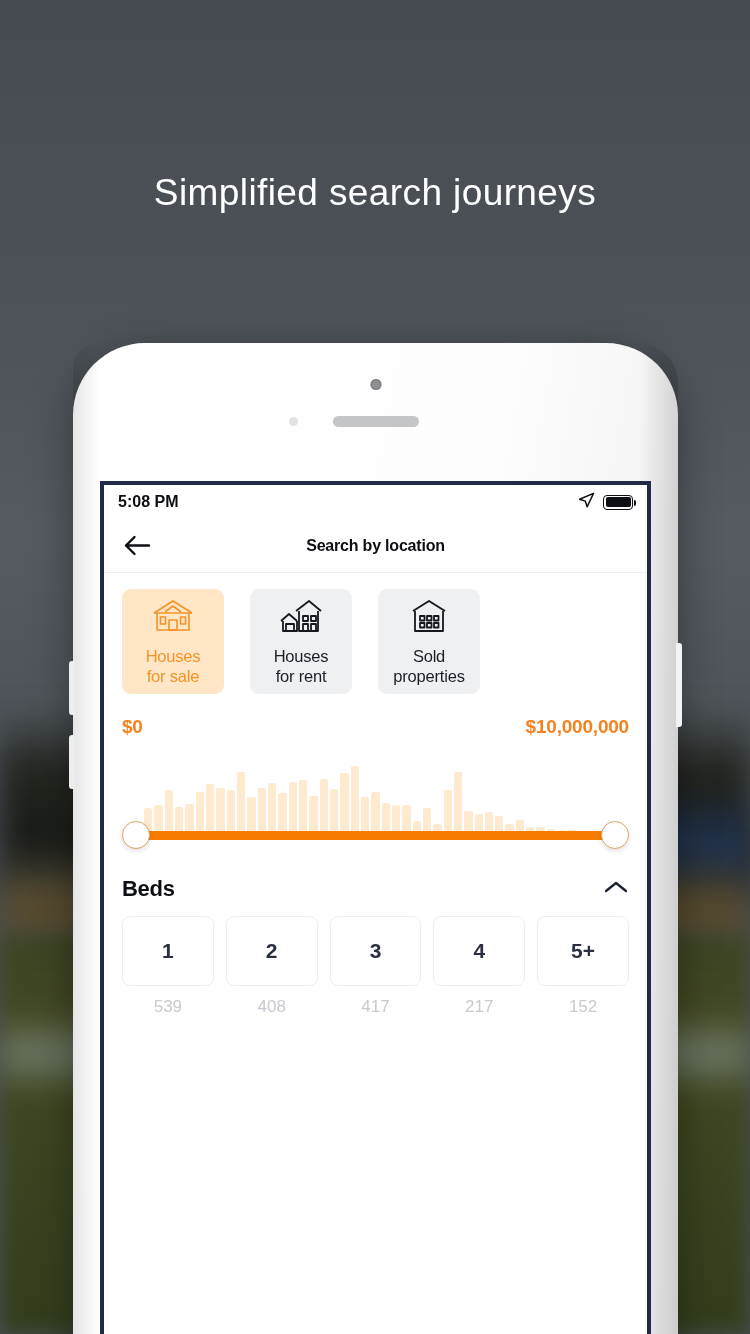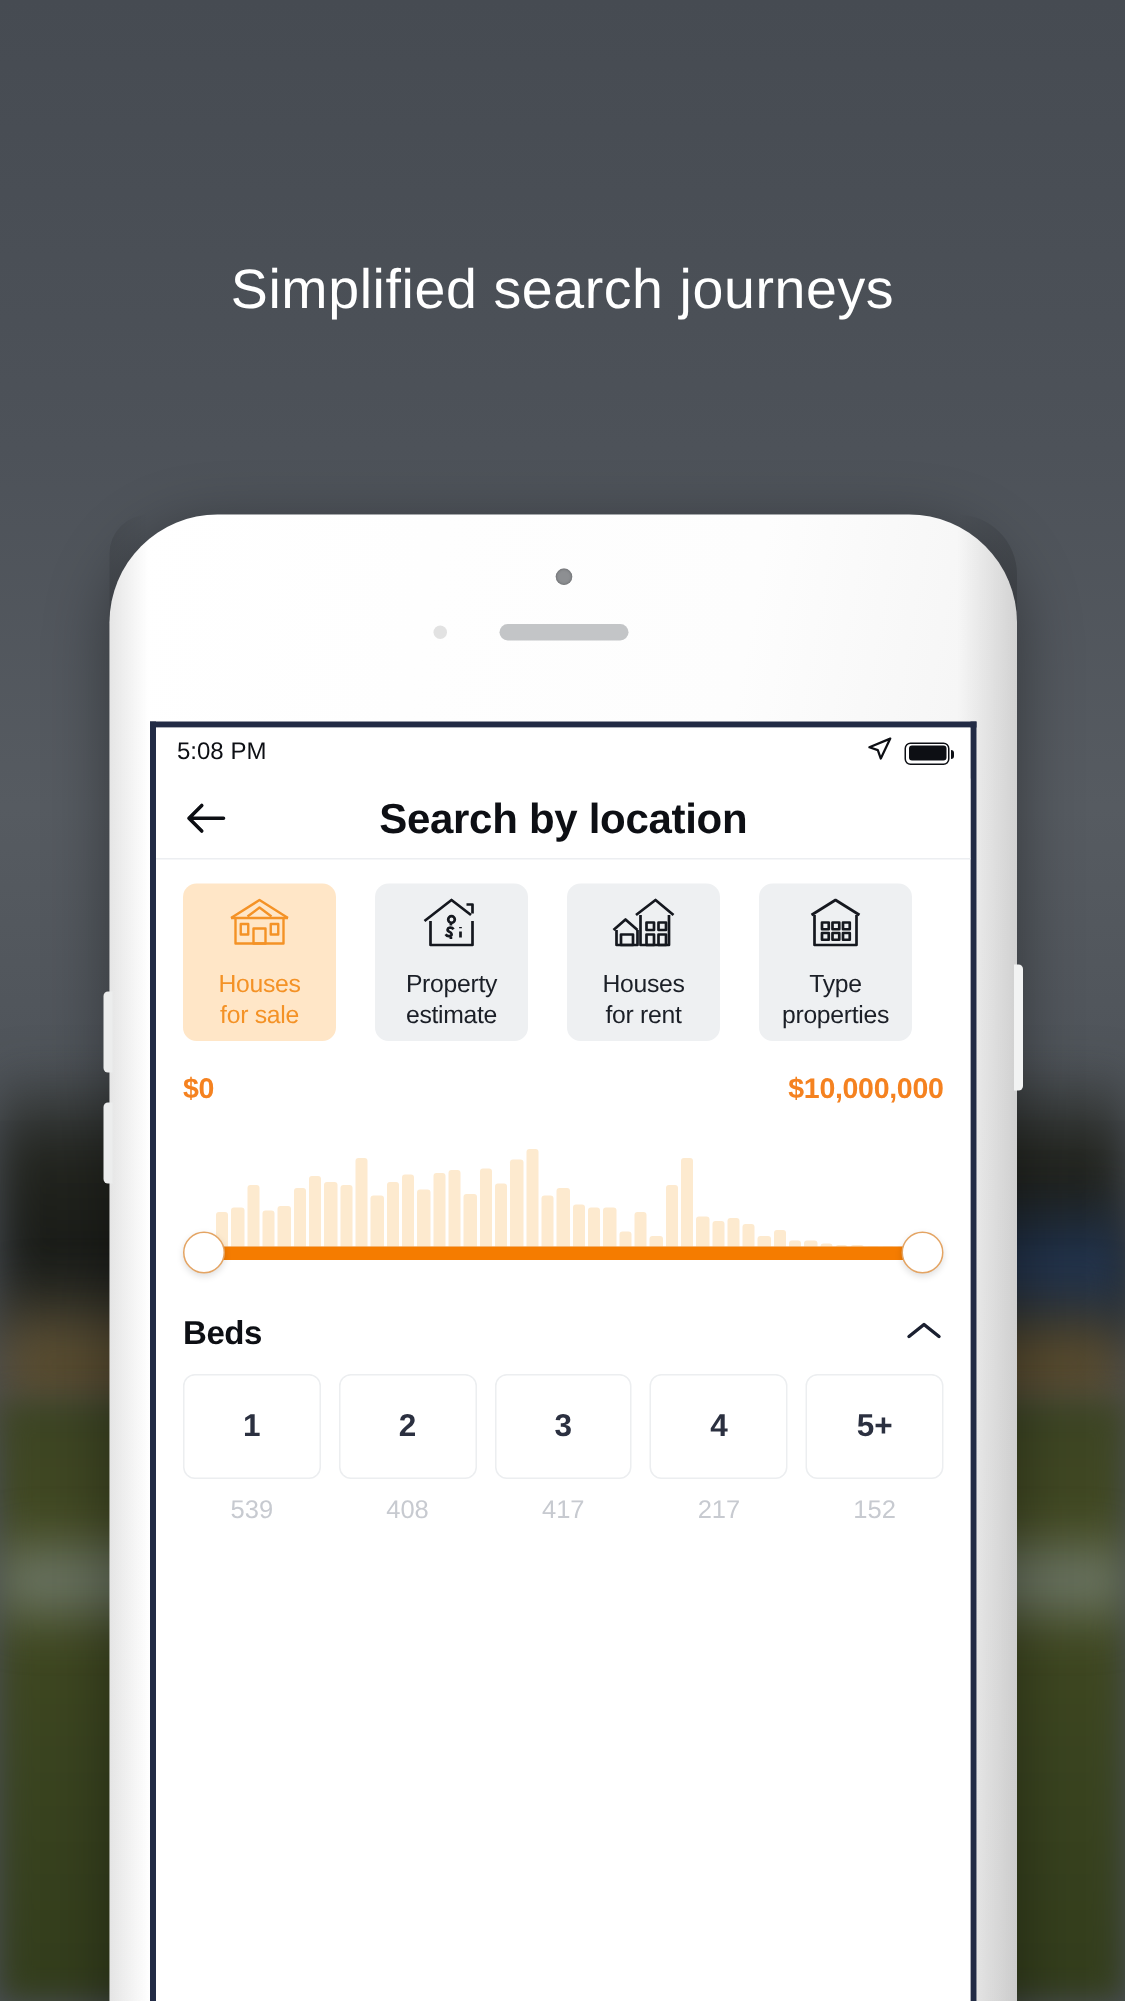--- a/index.html
+++ b/index.html
@@ -97,41 +97,41 @@
     overflow:hidden;
   }
   .screen-inner { position:absolute; inset:0; background:#fff; }
 
   
   .statusbar {
     height:34px; display:flex; align-items:center;
     padding:0 14px; font-size:16px; color:#0d0f14; font-weight:500;
   }
   .sb-left  { display:flex; align-items:center; gap:7px; flex:1; }
-  .sb-mid   { flex:0 0 auto; font-weight:400; }
+  .sb-mid   { flex:0 0 auto; font-weight:700; }
   .sb-right { display:flex; align-items:center; gap:8px; flex:1; justify-content:flex-end; }
   .battery {
     width:30px; height:15px; border:1.6px solid #0d0f14; border-radius:4px;
     position:relative; padding:1.5px;
   }
   .battery i { display:block; width:100%; height:100%; background:#0d0f14; border-radius:2px; }
   .battery:after {
     content:""; position:absolute; right:-4px; top:4px;
     width:2.5px; height:6px; background:#0d0f14; border-radius:0 2px 2px 0;
   }
 
   
   .navbar {
     height:54px; display:flex; align-items:center; position:relative;
     border-bottom:1px solid #eceef1; background:#fff;
   }
   .back-btn { position:absolute; left:16px; width:34px; height:34px; display:flex; align-items:center; justify-content:center; }
   .nav-title {
     width:100%; text-align:center;
-    font-size:28px; font-weight:700; color:#0d0f14; letter-spacing:-0.2px;
+    font-size:16px; font-weight:700; color:#0d0f14; letter-spacing:-0.2px;
   }
 
   
   .search-wrap { padding:18px 18px 0; }
   .search-box {
     border:1px solid #e9eaee; border-radius:10px;
     padding:13px 13px 17px; position:relative;
     min-height:104px;
   }
   .chip {
@@ -267,35 +267,20 @@
             <rect x="20" y="23" width="8" height="10"></rect>
             <rect x="11.5" y="20" width="5" height="7"></rect>
             <rect x="31.5" y="20" width="5" height="7"></rect>
             <path d="M5 16h38"></path>
           </svg>
         </span>
         <span class="cat-label">Houses
 for sale</span>
       </div>
 
-      <div class="cat">
-        <span>
-          <svg width="48" height="38" viewBox="0 0 48 38" fill="none" stroke="#15181f" stroke-width="1.8" stroke-linejoin="round">
-            <path d="M6 18 24 4l13 10"></path>
-            <path d="M34 7h4v6"></path>
-            <path d="M10 18v16h28V18"></path>
-            <circle cx="24" cy="17" r="2.2"></circle>
-            <path d="M25.4 23.5a2.6 2.6 0 0 0-2.6-1.1c-1.6.2-2 2.1-.3 2.7 1.9.7 2.2 2.6.3 2.9a2.6 2.6 0 0 1-2.7-1.2M23.6 21v-1.4M23.6 30v-1.3"></path>
-            <path d="M30 25v4"></path>
-            <path d="M30 22v.8"></path>
-          </svg>
-        </span>
-        <span class="cat-label">Property
-estimate</span>
-      </div>
 
       <div class="cat">
         <span>
           <svg width="48" height="38" viewBox="0 0 48 38" fill="none" stroke="#15181f" stroke-width="1.8" stroke-linejoin="round">
             <path d="M19 14 32 4l12 10"></path>
             <path d="M22 14v20h19V14"></path>
             <path d="M4 24l8-7 8 7"></path>
             <path d="M6 24v10h14V24"></path>
             <rect x="26" y="19" width="5" height="5"></rect>
             <rect x="34" y="19" width="5" height="5"></rect>
@@ -314,21 +299,21 @@
             <path d="M8 14 24 4l16 10"></path>
             <path d="M10 14v20h28V14"></path>
             <rect x="15" y="19" width="4.5" height="4.5"></rect>
             <rect x="22" y="19" width="4.5" height="4.5"></rect>
             <rect x="29" y="19" width="4.5" height="4.5"></rect>
             <rect x="15" y="26" width="4.5" height="4.5"></rect>
             <rect x="22" y="26" width="4.5" height="4.5"></rect>
             <rect x="29" y="26" width="4.5" height="4.5"></rect>
           </svg>
         </span>
-        <span class="cat-label">Type
+        <span class="cat-label">Sold
 properties</span>
       </div>
 
     </div>
 
     <div class="section">
       <div class="price-row">
         <span class="price-val">$0</span>
         <span class="price-val">$10,000,000</span>
       </div>

